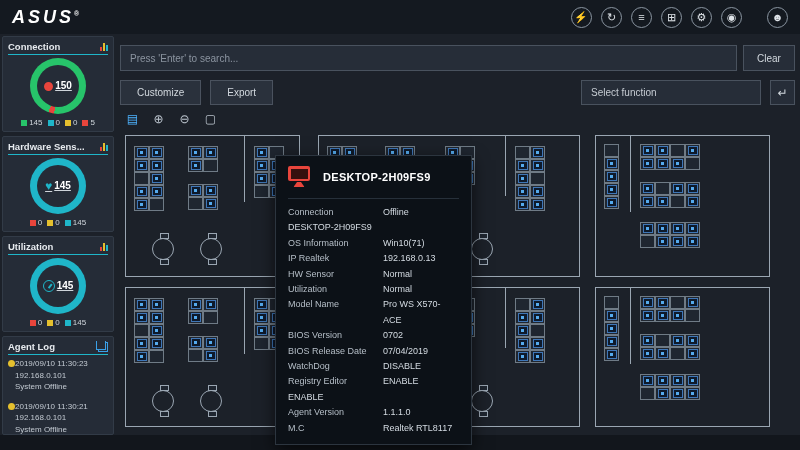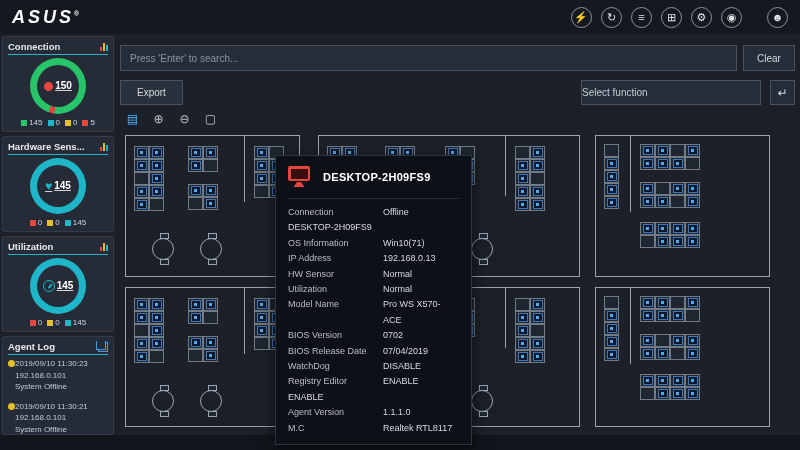--- a/index.html
+++ b/index.html
@@ -46,21 +46,21 @@
   
   .search-row{position:absolute;left:120px;top:45px;right:5px;height:26px;display:flex;gap:6px;}
   .search{flex:1;background:#262d38;border:1px solid #49525e;color:#9aa3ad;font-size:10px;padding:0 9px;
           outline:none;font-family:"Liberation Sans",sans-serif;}
   .search::placeholder{color:#8b94a0;}
   .clear-btn{width:52px;background:#262d38;border:1px solid #49525e;color:#d2d8de;font-size:10px;cursor:pointer;}
   .action-row{position:absolute;left:120px;top:80px;right:5px;height:25px;display:flex;gap:9px;align-items:center;}
   .btn{background:#2a313c;border:1px solid #4a525e;color:#d2d8de;font-size:10px;padding:0 16px;height:25px;cursor:pointer;}
   .spacer{flex:1;}
   .select{width:180px;height:25px;background:#262d38;border:1px solid #49525e;display:flex;align-items:center;
-          padding:0 0;font-size:10px;color:#c6ccd3;box-sizing:border-box;cursor:pointer;}
+          padding:0 9px;font-size:10px;color:#c6ccd3;box-sizing:border-box;cursor:pointer;}
   .enter-btn{width:25px;height:25px;border:1px solid #49525e;background:#262d38;color:#cfd5db;font-size:12px;cursor:pointer;}
   .map-toolbar{position:absolute;left:123px;top:111px;display:flex;gap:7px;}
   .mt-icon{width:19px;height:16px;display:flex;align-items:center;justify-content:center;font-size:12px;
            color:#b9c2cb;cursor:pointer;}
   .mt-first{color:#4db3ff;}
 
   
   .floor{position:absolute;left:116px;top:130px;right:0;bottom:15px;overflow:hidden;}
   .room{position:absolute;border:1px solid #9aa6b2;box-sizing:border-box;}
   .bank{position:absolute;display:grid;}
@@ -231,20 +231,21 @@
         </div>
     </div>
   </div>
 
   <div class="search-row">
     <input class="search" type="text" placeholder="Press 'Enter' to search..." style="">
     <button class="clear-btn">Clear</button>
   </div>
 
   <div class="action-row">
+    <button class="btn">Customize</button>
     <button class="btn">Export</button>
     <div class="spacer"></div>
     <div class="select">
       <span>Select function</span>
     </div>
     <button class="enter-btn">↵</button>
   </div>
 
   <div class="map-toolbar" id="map-toolbar">
       <div class="mt-icon mt-first">▤</div>
@@ -813,21 +814,21 @@
           <span class="t-value">Offline</span>
         </div>
         <div class="t-row">
           <span class="t-value">DESKTOP-2H09FS9</span>
         </div>
         <div class="t-row">
           <span class="t-label">OS Information</span>
           <span class="t-value">Win10(71)</span>
         </div>
         <div class="t-row">
-          <span class="t-label">IP Address</span>
+          <span class="t-label">IP Realtek</span>
           <span class="t-value">192.168.0.13</span>
         </div>
         <div class="t-row">
           <span class="t-label">HW Sensor</span>
           <span class="t-value">Normal</span>
         </div>
         <div class="t-row">
           <span class="t-label">Utilization</span>
           <span class="t-value">Normal</span>
         </div>

